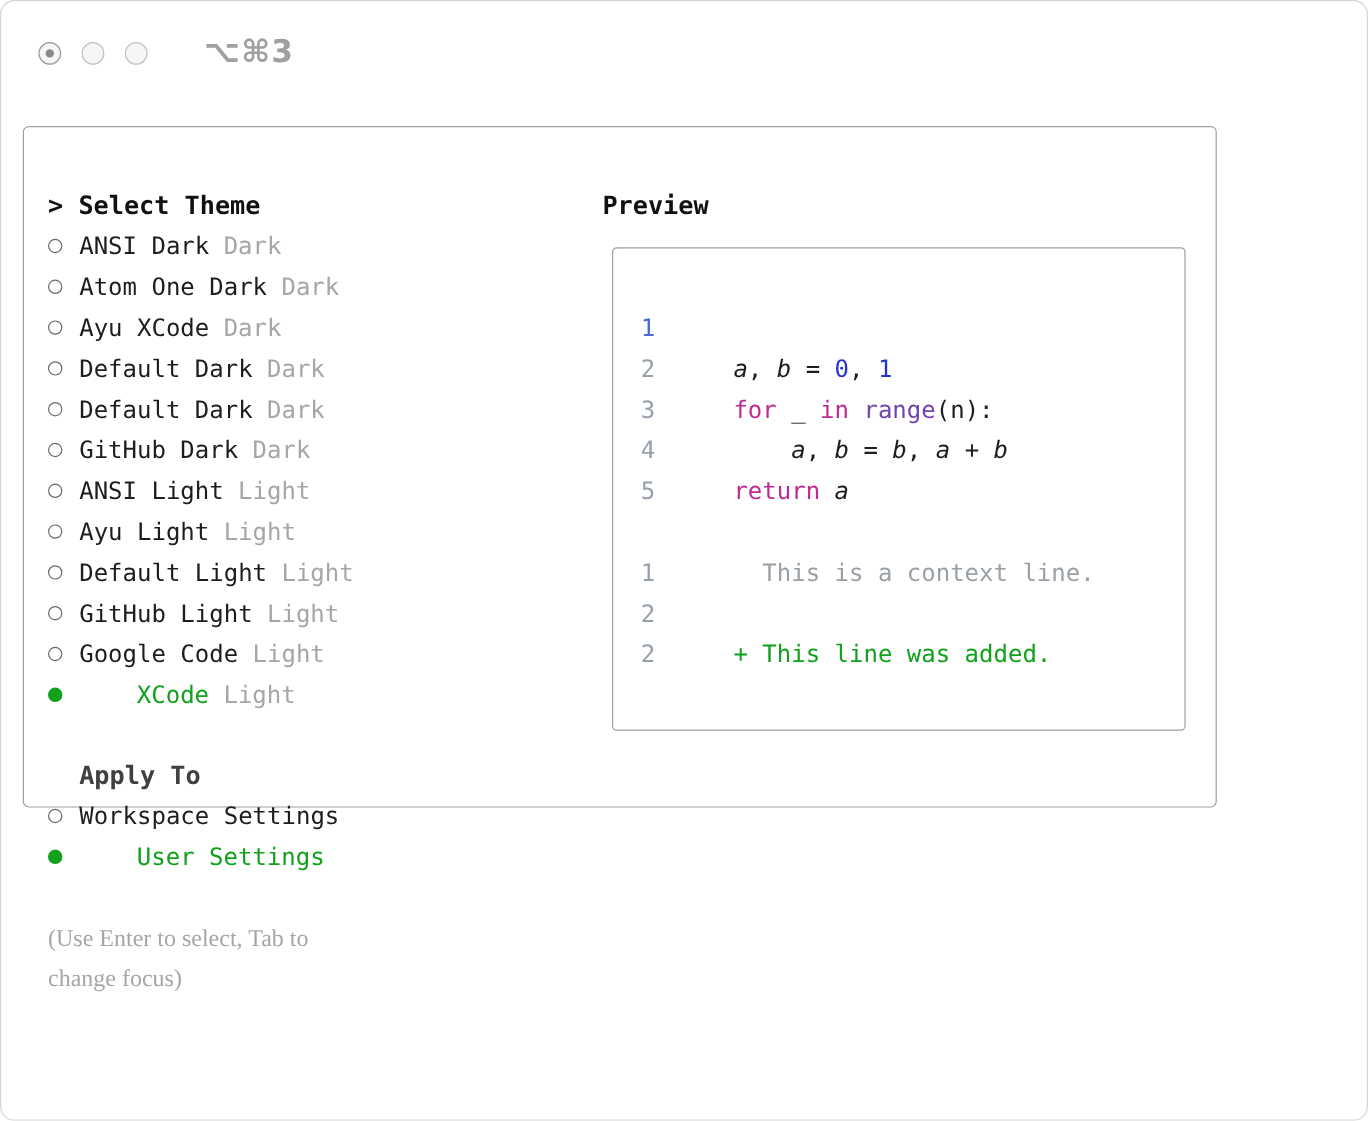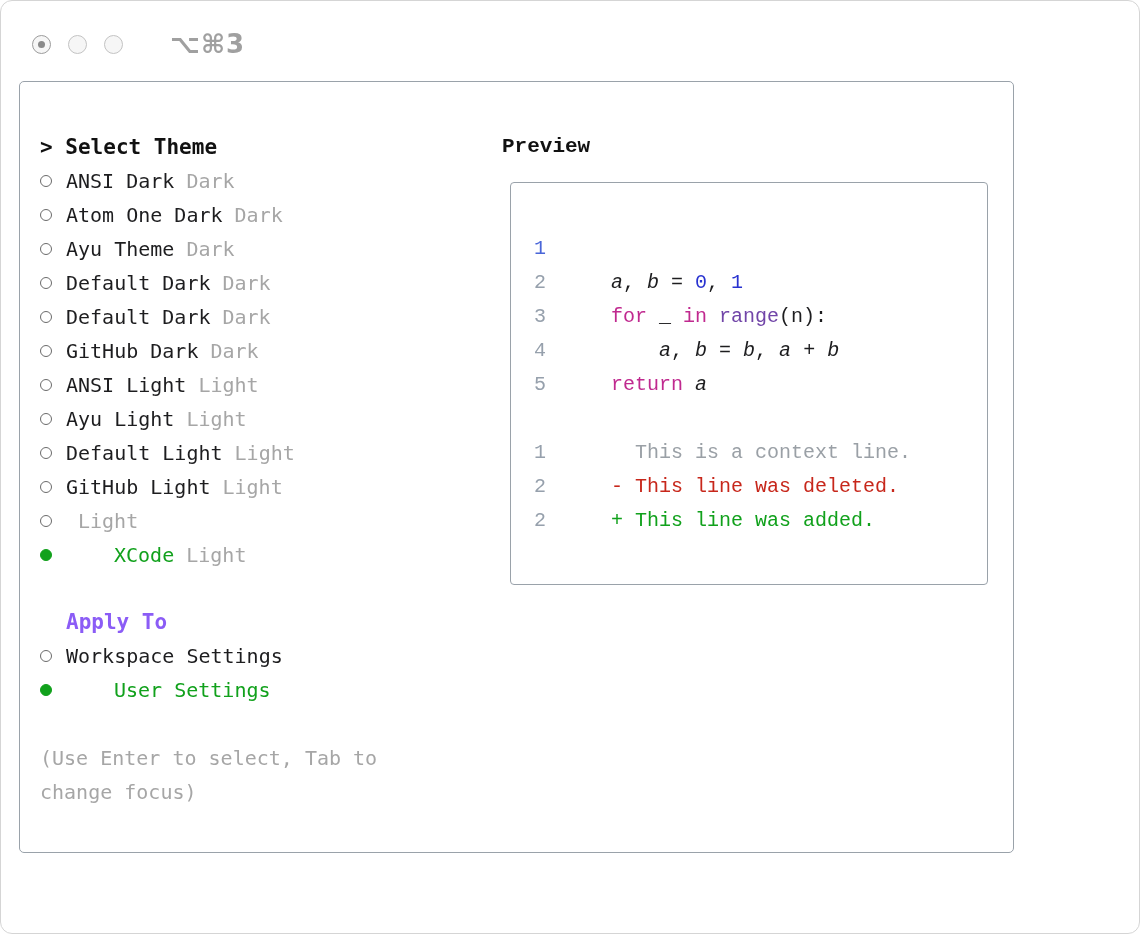--- a/index.html
+++ b/index.html
@@ -45,54 +45,54 @@
   .tl-active::after {
     content: ""; width: 7px; height: 7px; border-radius: 50%; background: #8a8a8a;
   }
   .shortcut {
     margin-left: 30px;
     font-family: "DejaVu Sans", "Liberation Sans", sans-serif;
     font-size: 26px; font-weight: 600; color: #a0a0a0; letter-spacing: 1px;
   }
   
   .panel {
-    position: absolute; left: 18px; top: 80px;
-    width: 995px; height: 772px;
+    position: absolute; left: 18px; top: 104px;
+    width: 995px; height: 568px;
     border: 1px solid var(--border);
     border-radius: 5px;
     display: flex;
     background: #fff;
   }
   .left-col {
     width: 482px; padding: 48px 0 0 20px;
     font-size: 20px; line-height: 34px; color: var(--text);
   }
-  .right-col { padding-top: 48px; font-family: Liberation Mono, monospace; }
+  .right-col { padding-top: 48px; }
   .section-title {
     font-weight: bold; font-size: 21px; color: #111; height: 34px; line-height: 34px;
     white-space: pre;
   }
   
   ul { list-style: none; }
   .list-item {
     display: flex; align-items: center; height: 34px; cursor: pointer;
   }
   .radio {
     width: 12px; height: 12px; border-radius: 50%;
     border: 1.5px solid #6b6b6b; flex: none; margin-right: 14px;
   }
   .radio-on { background: var(--accent_green); border-color: var(--accent_green); }
   .t-name { color: var(--text); white-space: pre; }
   .selected .t-name { color: var(--accent_green); margin-left: 48px; }
   .t-variant { color: var(--muted); margin-left: 12px; white-space: pre; }
   .apply-title {
     margin-top: 33px; margin-left: 26px;
-    font-weight: bold; font-size: 21px; color: #8b5cf6; height: 34px;
-  }
-  .hint { margin-top: 34px; color: var(--muted); }
+    font-weight: bold; font-size: 21px; color: #404040; height: 34px;
+  }
+  .hint { margin-top: 34px; color: var(--muted); font-family: Liberation Serif, serif; }
   
   .preview-box {
     margin-top: 18px; margin-left: 8px;
     width: 478px; height: 403px;
     border: 1px solid var(--border); border-radius: 4px;
     padding: 49px 0 0 22px;
     overflow: hidden;
   }
   .code-line {
     display: flex; height: 34px; font-size: 20px; line-height: 34px; white-space: pre;
@@ -133,21 +133,21 @@
             <span class="t-name">ANSI Dark</span>
             <span class="t-variant">Dark</span>
           </li>
           <li class="list-item">
             <span class="radio"></span>
             <span class="t-name">Atom One Dark</span>
             <span class="t-variant">Dark</span>
           </li>
           <li class="list-item">
             <span class="radio"></span>
-            <span class="t-name">Ayu Theme</span>
+            <span class="t-name">Ayu XCode</span>
             <span class="t-variant">Dark</span>
           </li>
           <li class="list-item">
             <span class="radio"></span>
             <span class="t-name">Default Dark</span>
             <span class="t-variant">Dark</span>
           </li>
           <li class="list-item">
             <span class="radio"></span>
             <span class="t-name">Default Dark</span>
@@ -173,20 +173,21 @@
             <span class="t-name">Default Light</span>
             <span class="t-variant">Light</span>
           </li>
           <li class="list-item">
             <span class="radio"></span>
             <span class="t-name">GitHub Light</span>
             <span class="t-variant">Light</span>
           </li>
           <li class="list-item">
             <span class="radio"></span>
+            <span class="t-name">Google Code</span>
             <span class="t-variant">Light</span>
           </li>
           <li class="list-item selected">
             <span class="radio radio-on"></span>
             <span class="t-name">XCode</span>
             <span class="t-variant">Light</span>
           </li>
         </ul>
       <div class="apply-title">Apply To</div>
       <ul id="apply-list">
@@ -211,20 +212,20 @@
         <div id="code-lines">
             <div class="code-line"><span class="ln ln-active">1</span></div>
             <div class="code-line"><span class="ln">2</span><span class="code-content"><span class="tok-pl">    </span><span class="tok-va">a</span><span class="tok-pl">, </span><span class="tok-va">b</span><span class="tok-pl"> = </span><span class="tok-nu">0</span><span class="tok-pl">, </span><span class="tok-nu">1</span></span></div>
             <div class="code-line"><span class="ln">3</span><span class="code-content"><span class="tok-pl">    </span><span class="tok-kw">for</span><span class="tok-pl"> _ </span><span class="tok-kw">in</span><span class="tok-pl"> </span><span class="tok-ty">range</span><span class="tok-pl">(n):</span></span></div>
             <div class="code-line"><span class="ln">4</span><span class="code-content"><span class="tok-pl">        </span><span class="tok-va">a</span><span class="tok-pl">, </span><span class="tok-va">b</span><span class="tok-pl"> = </span><span class="tok-va">b</span><span class="tok-pl">, </span><span class="tok-va">a</span><span class="tok-pl"> + </span><span class="tok-va">b</span></span></div>
             <div class="code-line"><span class="ln">5</span><span class="code-content"><span class="tok-pl">    </span><span class="tok-kw">return</span><span class="tok-pl"> </span><span class="tok-va">a</span></span></div>
           </div>
         <div class="blank-line"></div>
         <div id="diff-lines">
             <div class="code-line"><span class="ln">1</span><span class="tok-context">      This is a context line.</span></div>
-            <div class="code-line"><span class="ln">2</span><span class="tok-deleted">    - This line was deleted.</span></div>
+            <div class="code-line"><span class="ln">2</span></div>
             <div class="code-line"><span class="ln">2</span><span class="tok-added">    + This line was added.</span></div>
           </div>
       </div>
     </div>
 
   </div>
 </div>
 
 </body></html>

